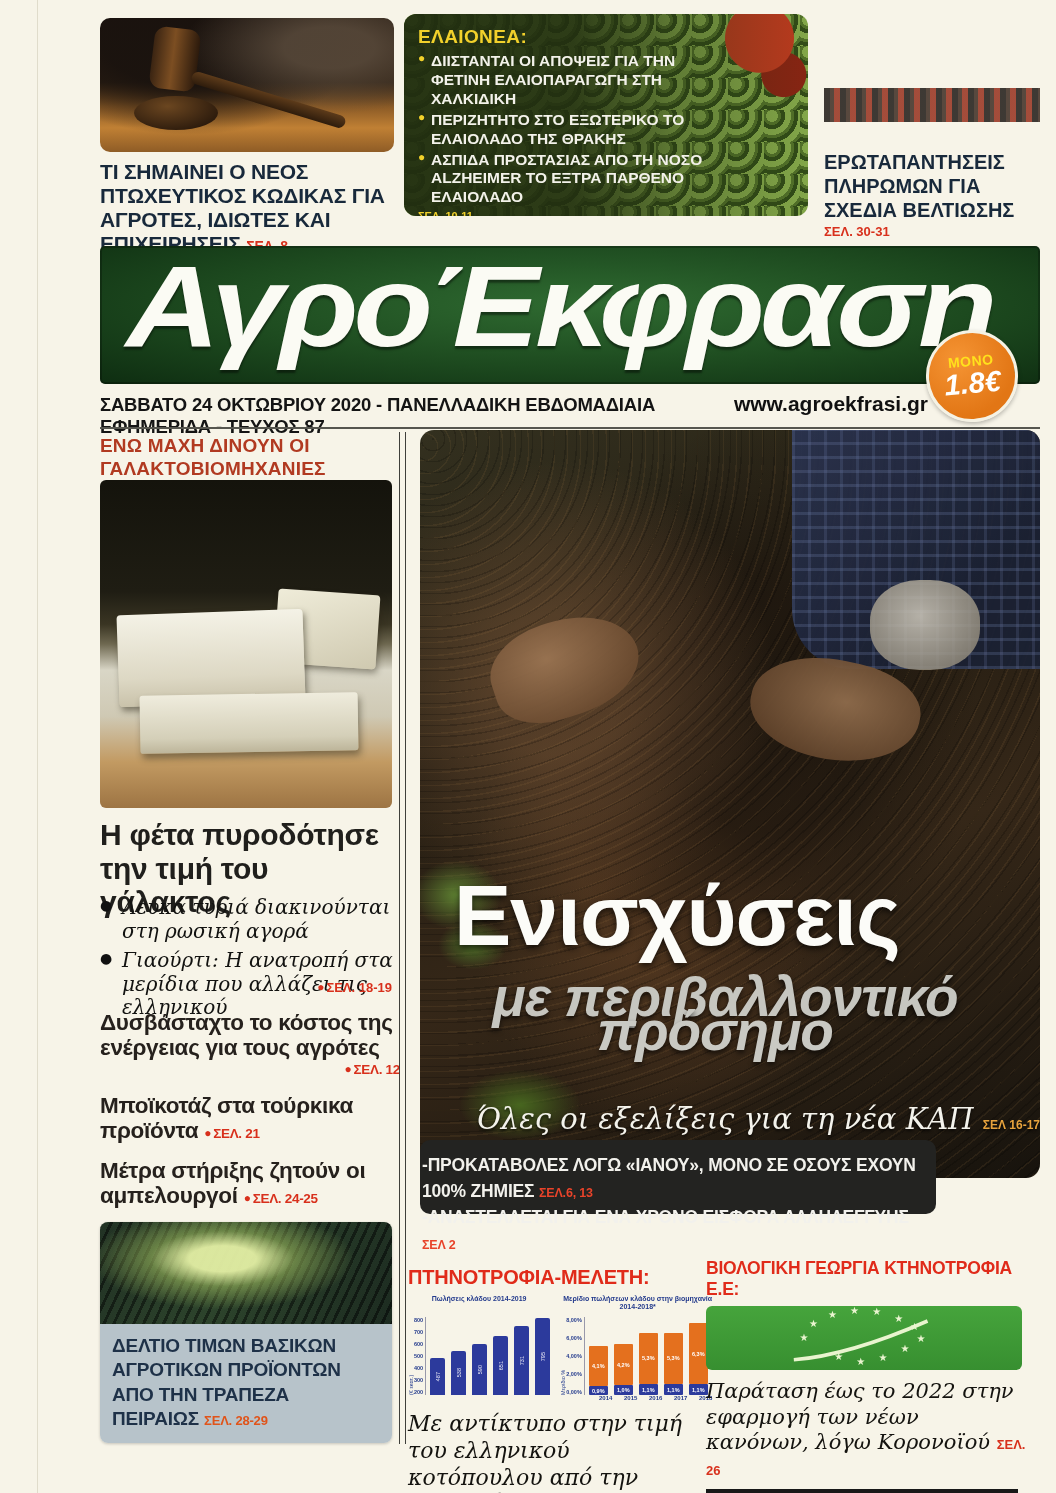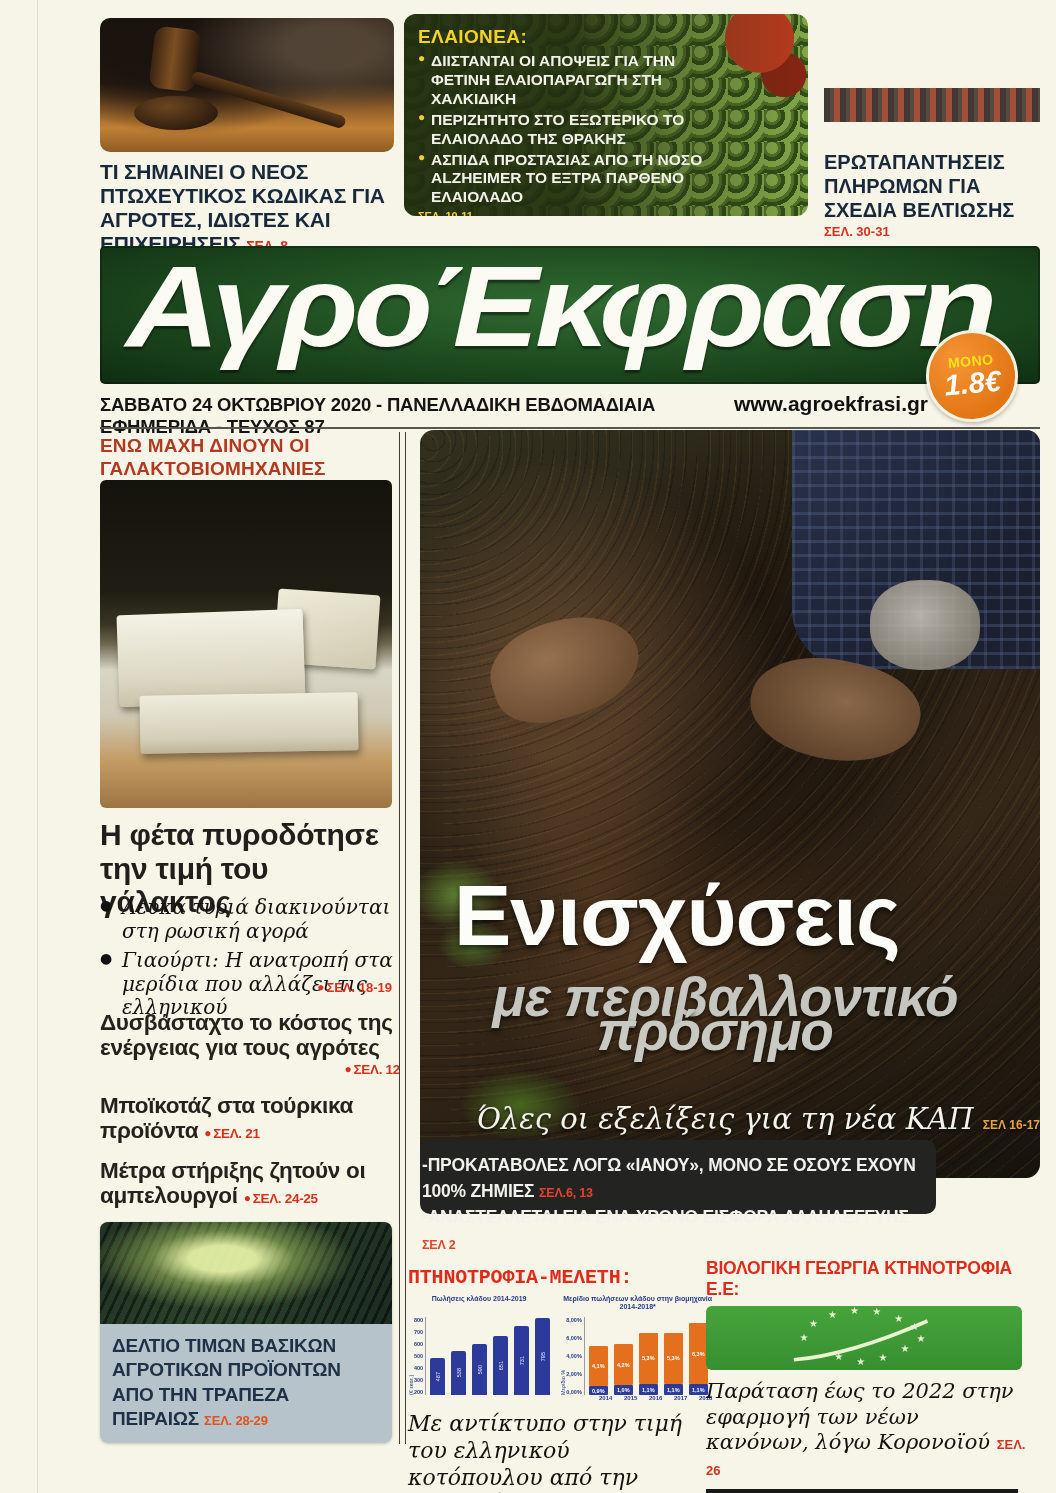--- a/index.html
+++ b/index.html
@@ -148,21 +148,21 @@
     font-family:"DejaVu Serif",serif;font-style:italic;font-size:29px;text-shadow:0 2px 3px rgba(0,0,0,.7);}
   .mp-sub .ref{color:#e8a33d;font-size:12px;font-family:"Liberation Sans",sans-serif;font-style:normal;}
 
   
   .news-bar{position:absolute;left:420px;top:1140px;width:516px;height:74px;border-radius:10px;background:#232321;
     padding:13px 2px;box-sizing:border-box;color:#f2f1ec;font-weight:700;font-size:17.5px;line-height:1.48;letter-spacing:-.2px;}
   .news-bar .ref{color:#e8432a;font-size:12.5px;}
 
   
   .poultry{position:absolute;left:408px;top:1266px;width:292px;}
-  .p-heading{font-weight:800;font-size:20px;color:#e02b1a;letter-spacing:-.2px;font-family:Liberation Mono, monospace;}
+  .p-heading{font-weight:800;font-size:20px;color:#e02b1a;letter-spacing:-.2px;}
   .charts{display:flex;gap:10px;margin-top:6px;height:108px;}
   .chart{flex:1;position:relative;}
   .c-title{font-size:7px;font-weight:700;color:#233a8c;text-align:center;line-height:1.2;height:16px;}
   .c-body{display:flex;align-items:flex-end;height:84px;}
   .c-ylab{writing-mode:vertical-rl;transform:rotate(180deg);font-size:5.5px;color:#233a8c;height:74px;}
   .c-ticks{display:flex;flex-direction:column;justify-content:space-between;height:78px;font-size:5.5px;font-weight:700;color:#233a8c;text-align:right;padding-right:2px;}
   .c-plot{display:flex;align-items:flex-end;gap:6px;height:78px;border-left:1px solid #99a;padding-left:4px;flex:1;}
   .c-bar{width:15px;border-radius:2px 2px 0 0;position:relative;display:flex;flex-direction:column;justify-content:flex-start;}
   .c-bar .blabel{writing-mode:vertical-rl;transform:rotate(180deg);color:#e8e8f5;font-size:5.5px;margin:auto;}
   .c-stack{width:19px;display:flex;flex-direction:column;justify-content:flex-end;}

